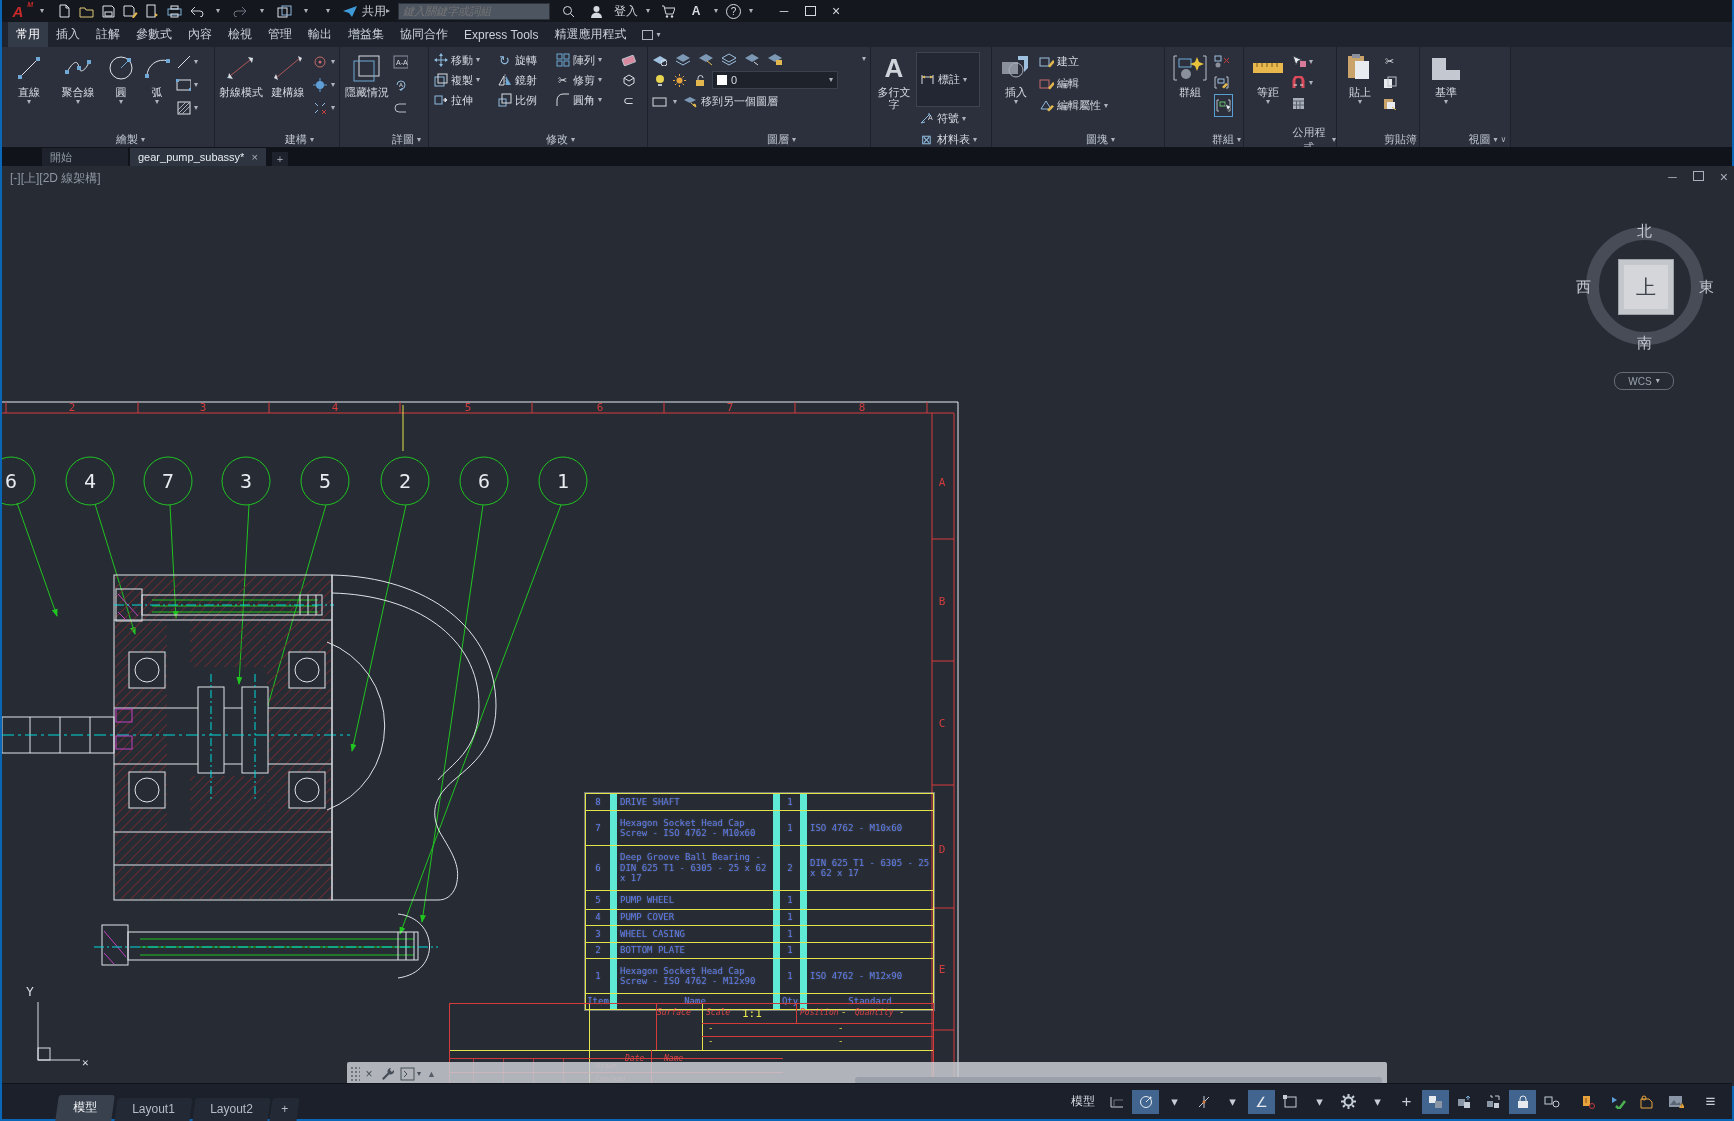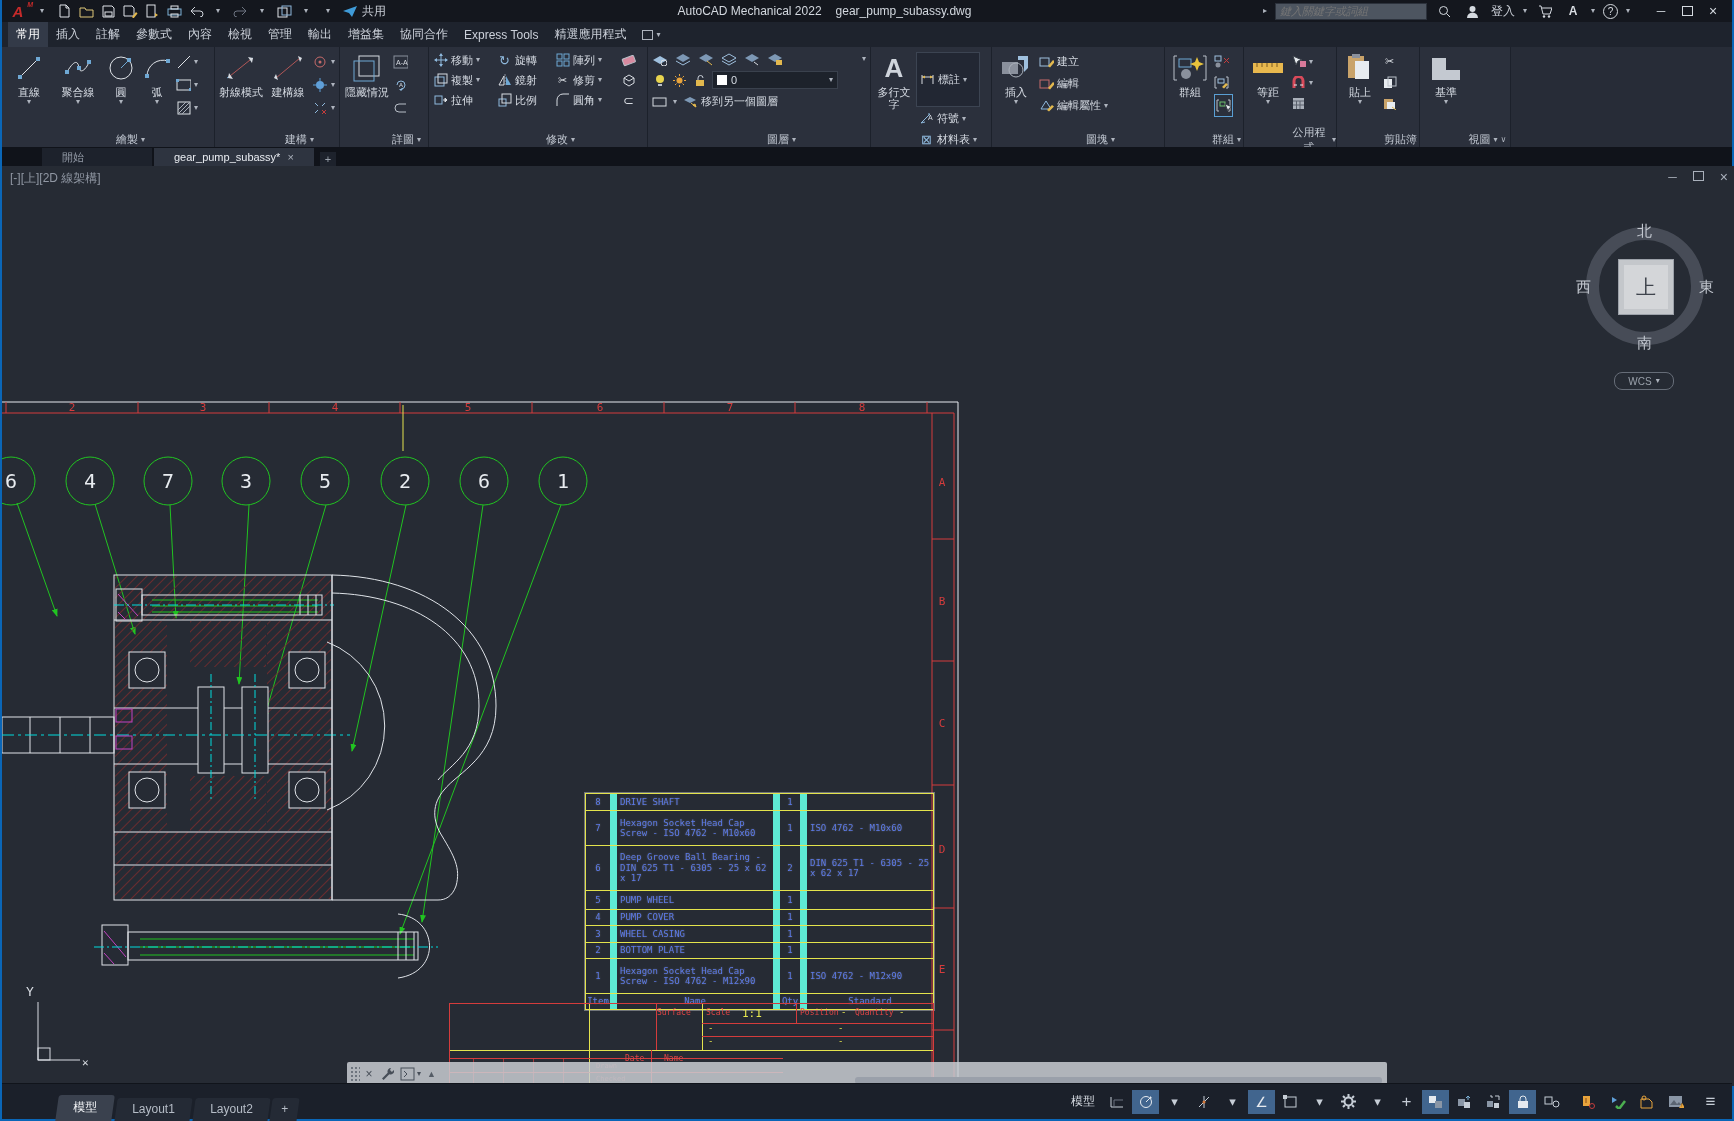--- a/index.html
+++ b/index.html
@@ -44,21 +44,21 @@
   .ti svg{display:block}
   .mgrid{display:grid;grid-template-columns:64px 58px 66px 22px;grid-auto-rows:20px;align-items:center;}
   .lfield{height:16px;background:#1d222b;border:1px solid #3a414d;display:flex;align-items:center;
     gap:4px;padding:0 4px;color:#d6dbe3;font-size:11px;width:116px;}
   .swatch{width:10px;height:10px;background:#fff;display:inline-block;}
   .boxed{background:#222733;border:1px solid #3c4452;}
   .selbox{border:1px solid #5a9fd4;}
   
   .ftabs{position:absolute;top:147px;left:0;right:0;height:19px;background:#10131a;display:flex;
     align-items:flex-end;padding-left:40px;gap:2px;}
-  .ftab{height:18px;display:flex;align-items:center;padding:0 20px;font-size:11px;}
+  .ftab{height:18px;display:flex;align-items:center;padding:0 8px;font-size:11px;}
   .ftab.start{background:#1d222c;color:#959ca8;min-width:70px;}
   .ftab.doc{background:#2e3440;color:#e9ecf1;gap:7px;}
   .ftab .x{color:#aab0ba;font-size:11px;}
   .newtab{width:16px;height:14px;background:#1d222c;color:#9aa1ac;display:flex;align-items:center;
     justify-content:center;font-size:11px;margin-left:4px;}
   
   .canvas{position:absolute;top:166px;left:0;width:1734px;height:920px;background:#262b34;overflow:hidden;}
   .vplabel{position:absolute;left:8px;top:4px;color:#9097a3;font-size:12px;}
   .docctl{position:absolute;right:8px;top:3px;display:flex;gap:16px;color:#a9b0bb;font-size:12px;align-items:center;}
   
@@ -79,21 +79,21 @@
   .bcell{border-left:7px solid #5eead4;display:flex;align-items:center;padding:1px 3px;line-height:10.5px;
     text-shadow:0 0 2px rgba(255,255,255,.25);overflow:hidden;}
   .bcell:first-child{border-left:none;justify-content:center;}
   .bcell.qty{justify-content:center;}
   .bcell.hd{justify-content:center;}
   
   .tblock{position:absolute;left:447px;top:837px;width:483px;height:83px;border:1px solid #d43c3c;
     overflow:hidden;font-family:"DejaVu Sans Mono",monospace;}
   .tl{position:absolute;background:#d43c3c;}
   .tly{position:absolute;background:#e4e44e;}
-  .tred{position:absolute;color:#e04545;font-size:8px;white-space:nowrap;}
+  .tred{position:absolute;color:#e04545;font-size:8px;white-space:nowrap;font-style:italic;}
   .tyel{position:absolute;color:#e8e84f;font-size:9px;white-space:nowrap;}
   .tfaint{position:absolute;color:rgba(228,94,94,.55);font-size:7px;white-space:nowrap;}
   
   .cmdbar{position:absolute;left:345px;top:896px;width:1040px;height:23px;
     background:rgba(203,206,212,.84);border-radius:2px;display:flex;align-items:center;color:#3c424b;}
   .grip{width:10px;height:16px;margin-left:3px;
     background-image:radial-gradient(circle,#6d747e 1px,transparent 1.2px);background-size:4px 4px;}
   .cmdbtn{width:18px;display:flex;align-items:center;justify-content:center;color:#474e58;font-size:12px;}
   .cmdprompt{display:flex;align-items:center;gap:2px;margin:0 6px 0 4px;}
   .cmdbar input{flex:1;background:transparent;border:none;outline:none;font-style:italic;font-size:13px;
@@ -182,24 +182,20 @@
           </svg>
         </span>
       <span class="qbtn caret">▾</span>
       <span class="qbtn caret">▾</span>
       <span class="qbtn">
         <svg width="16" height="13">
             <path d="M1 6L15 1 10 12 7 8z" fill="#3f9bd8"></path>
           </svg>
         </span>
       <span>共用</span>
-    </div>
-    <div class="t-center">
-      <span>AutoCAD Mechanical 2022</span>
-      <span>gear_pump_subassy.dwg</span>
     </div>
     <div class="t-right">
       <span class="caret">▸</span>
       <span class="searchbox">
         <input placeholder="鍵入關鍵字或詞組" style="">
       </span>
       <span class="qbtn">
         <svg width="13" height="13">
             <circle cx="5.5" cy="5.5" r="4" fill="none" stroke="#d5dae0"></circle>
             <path d="M8.5 8.5L12 12" stroke="#d5dae0"></path>

